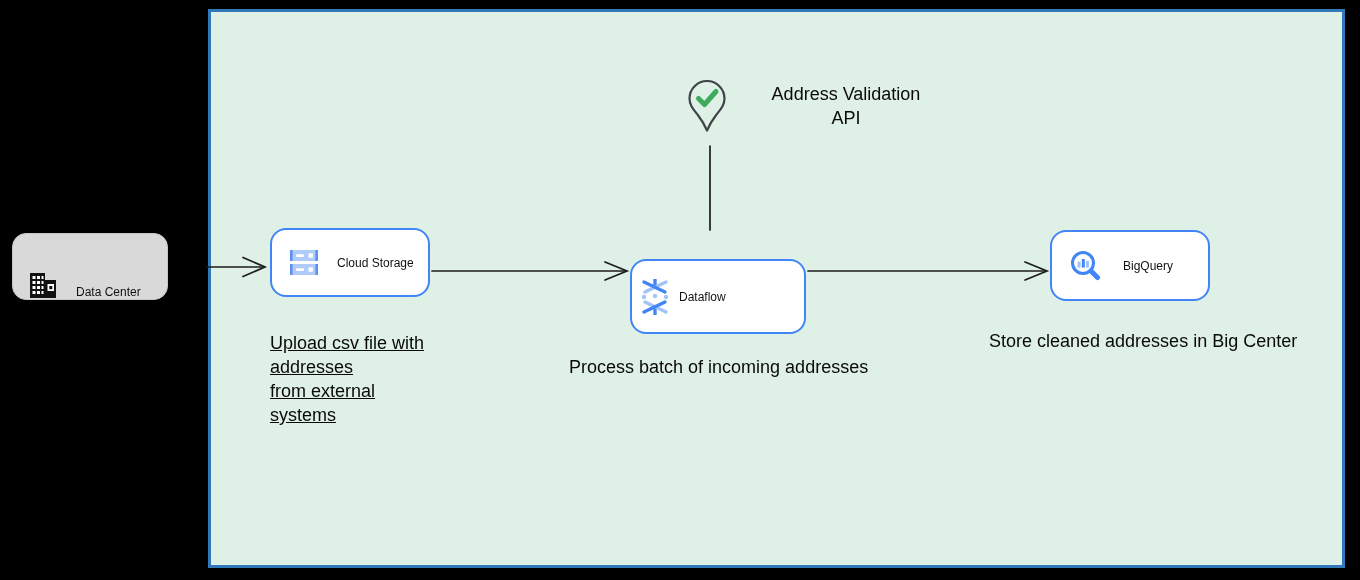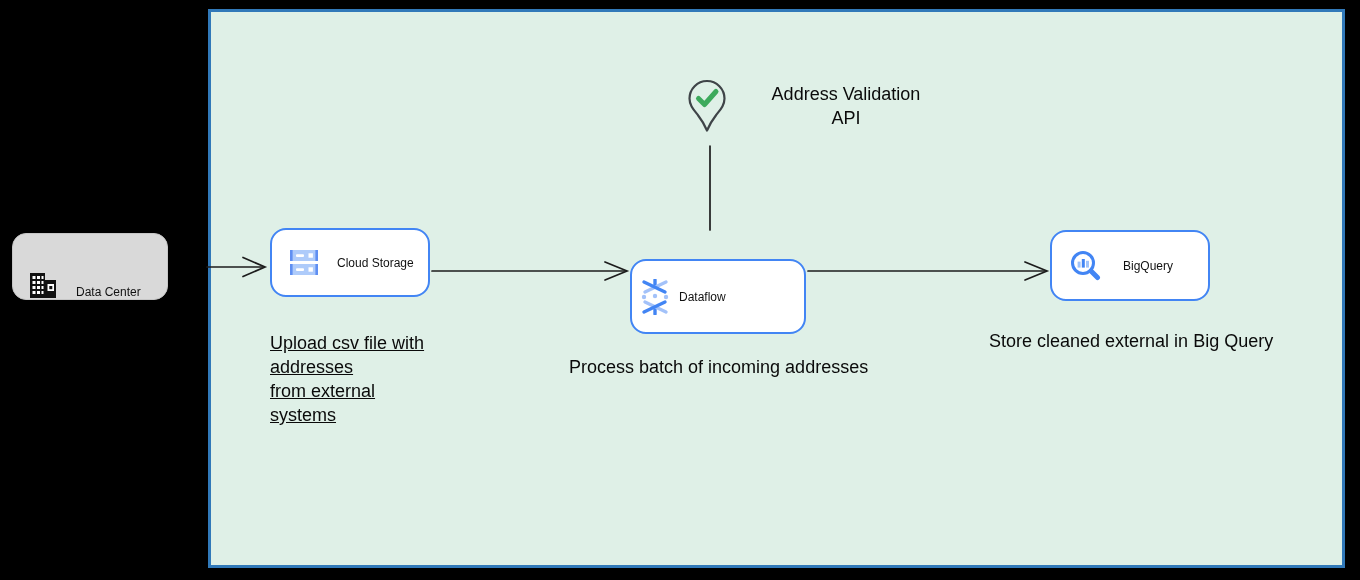--- a/index.html
+++ b/index.html
@@ -138,13 +138,13 @@
   <path d="M11.5,19.5 L17.5,25.5 L29,12.5" fill="none" stroke="#3daa5c" stroke-width="5" stroke-linecap="round" stroke-linejoin="round"></path>
 </svg>
 
 <div class="annotation ann-ava">Address Validation
 API</div>
 <div class="annotation ann-upload">Upload csv file with
 addresses
 from external
 systems</div>
 <div class="annotation ann-process">Process batch of incoming addresses</div>
-<div class="annotation ann-store">Store cleaned external in Big Query</div>
+<div class="annotation ann-store">Store cleaned addresses in Big Center</div>
 
 </body></html>

